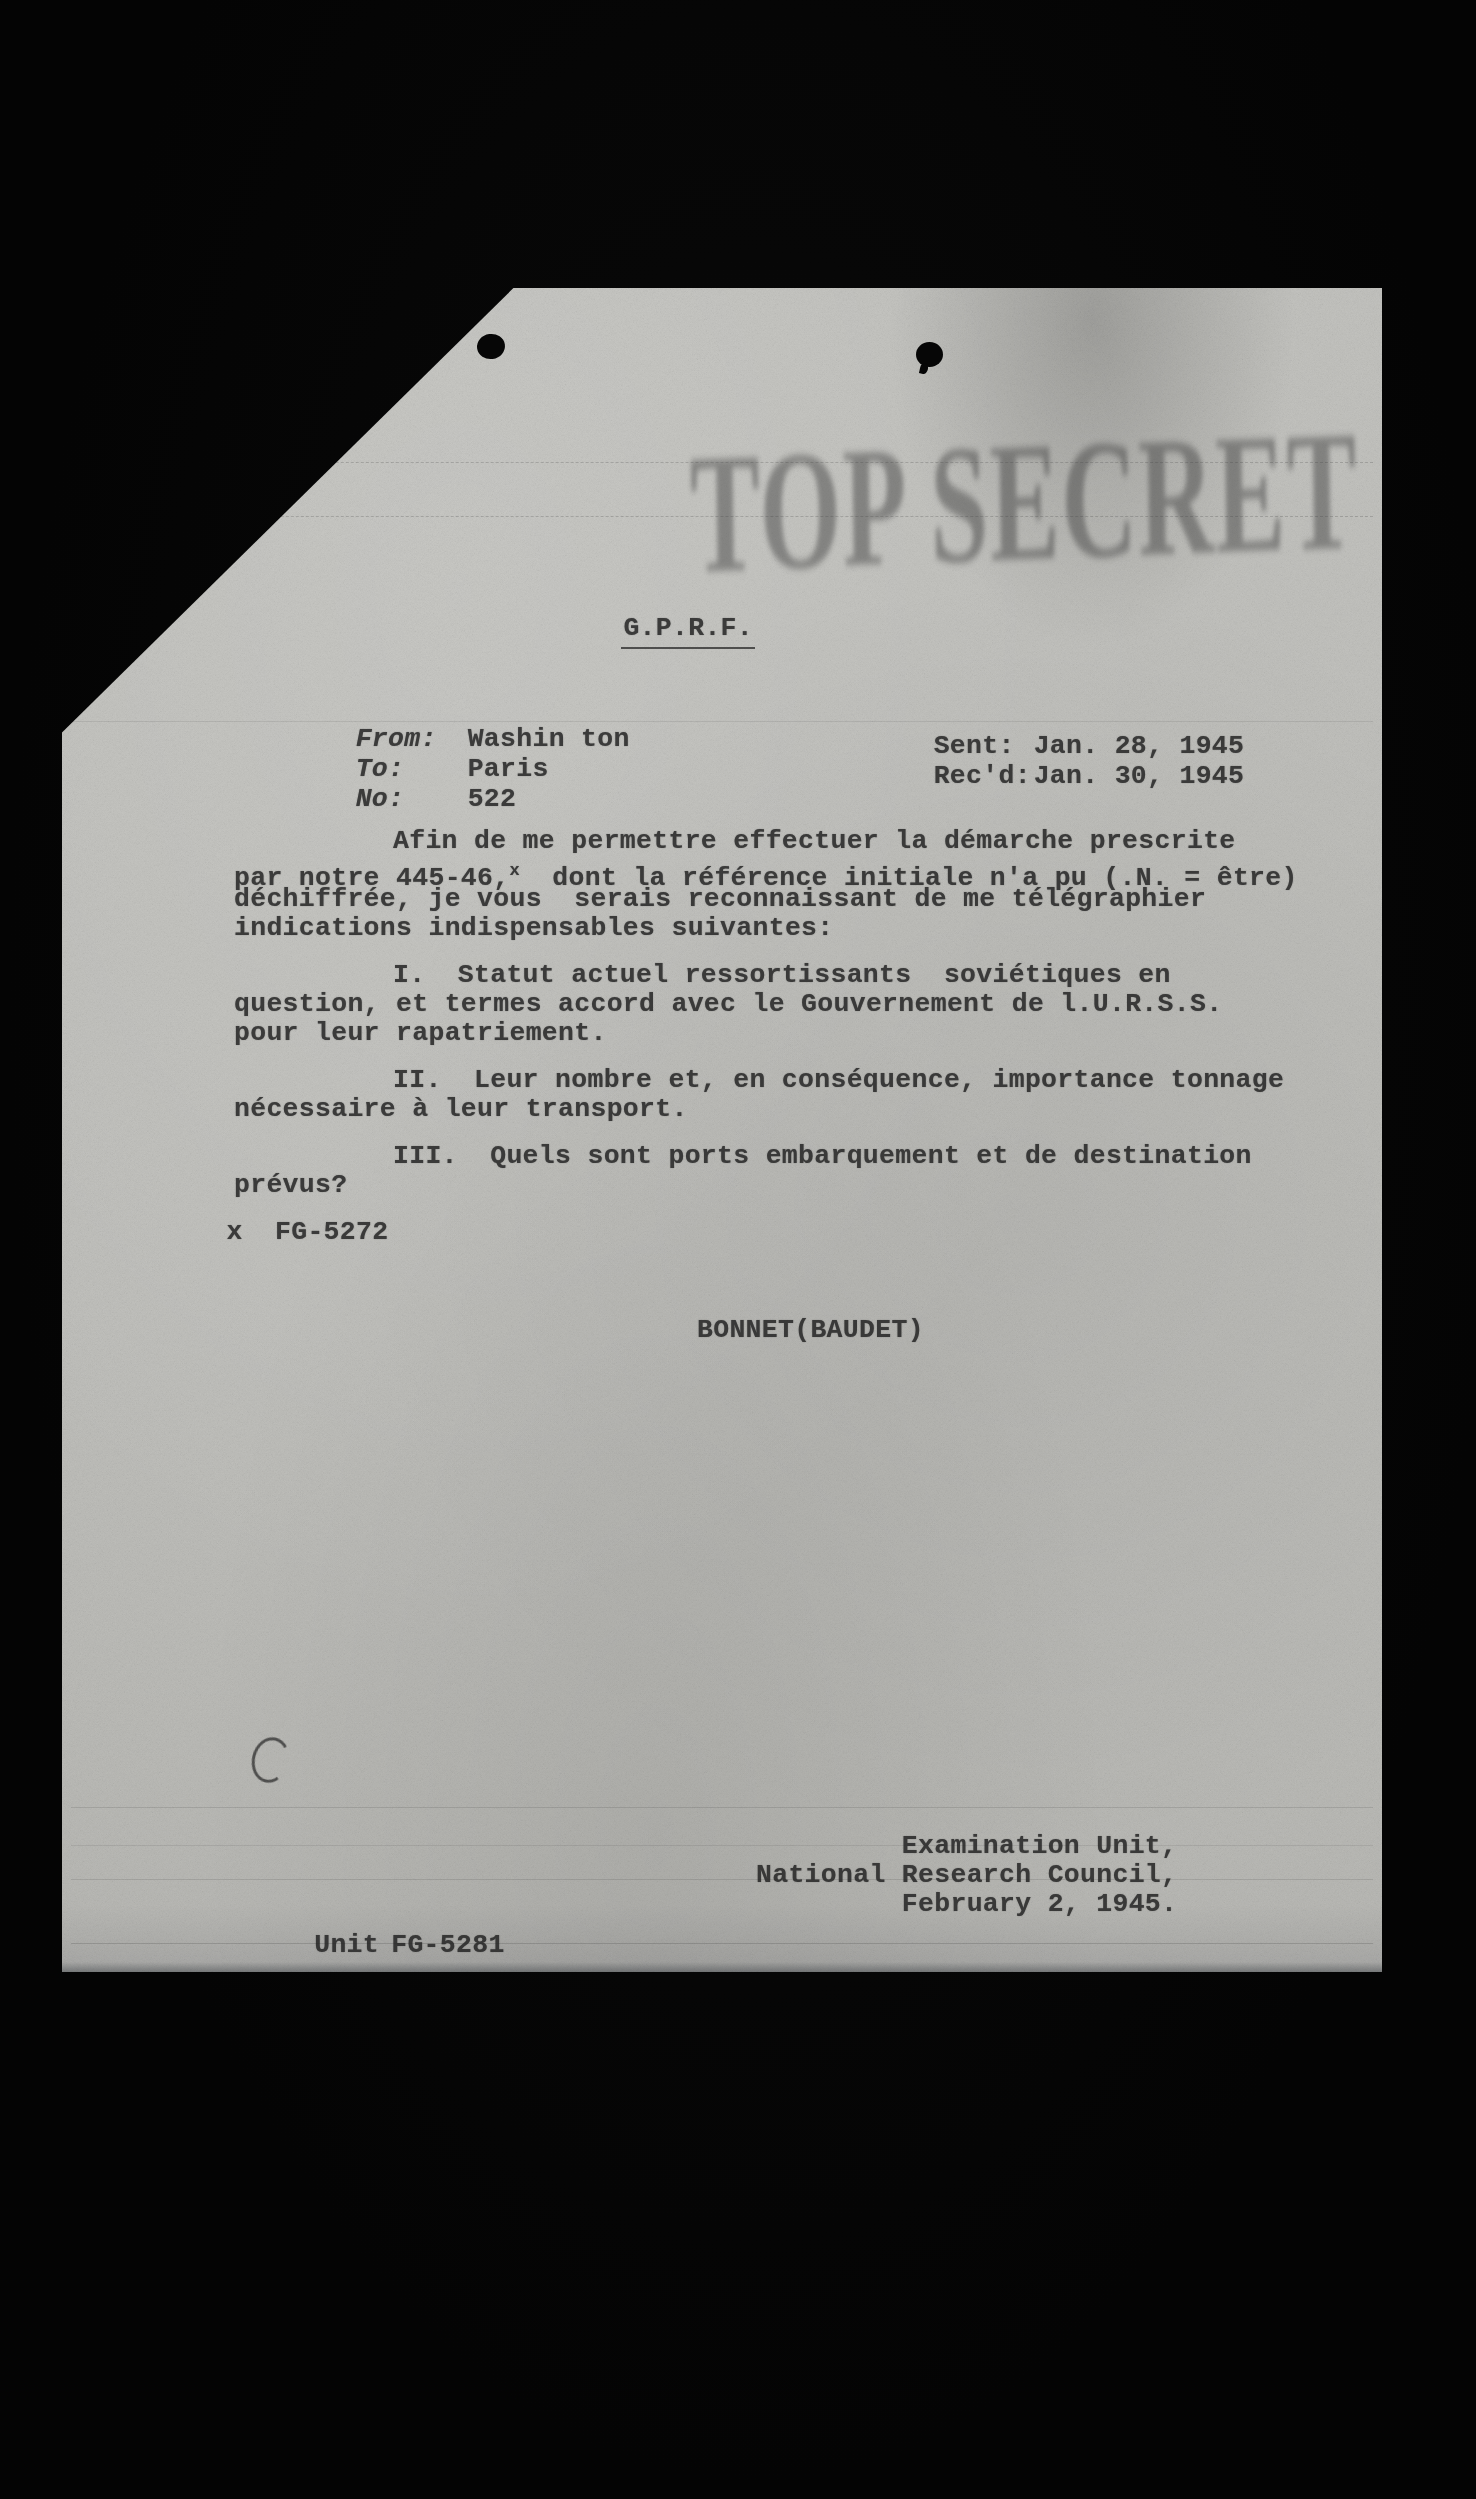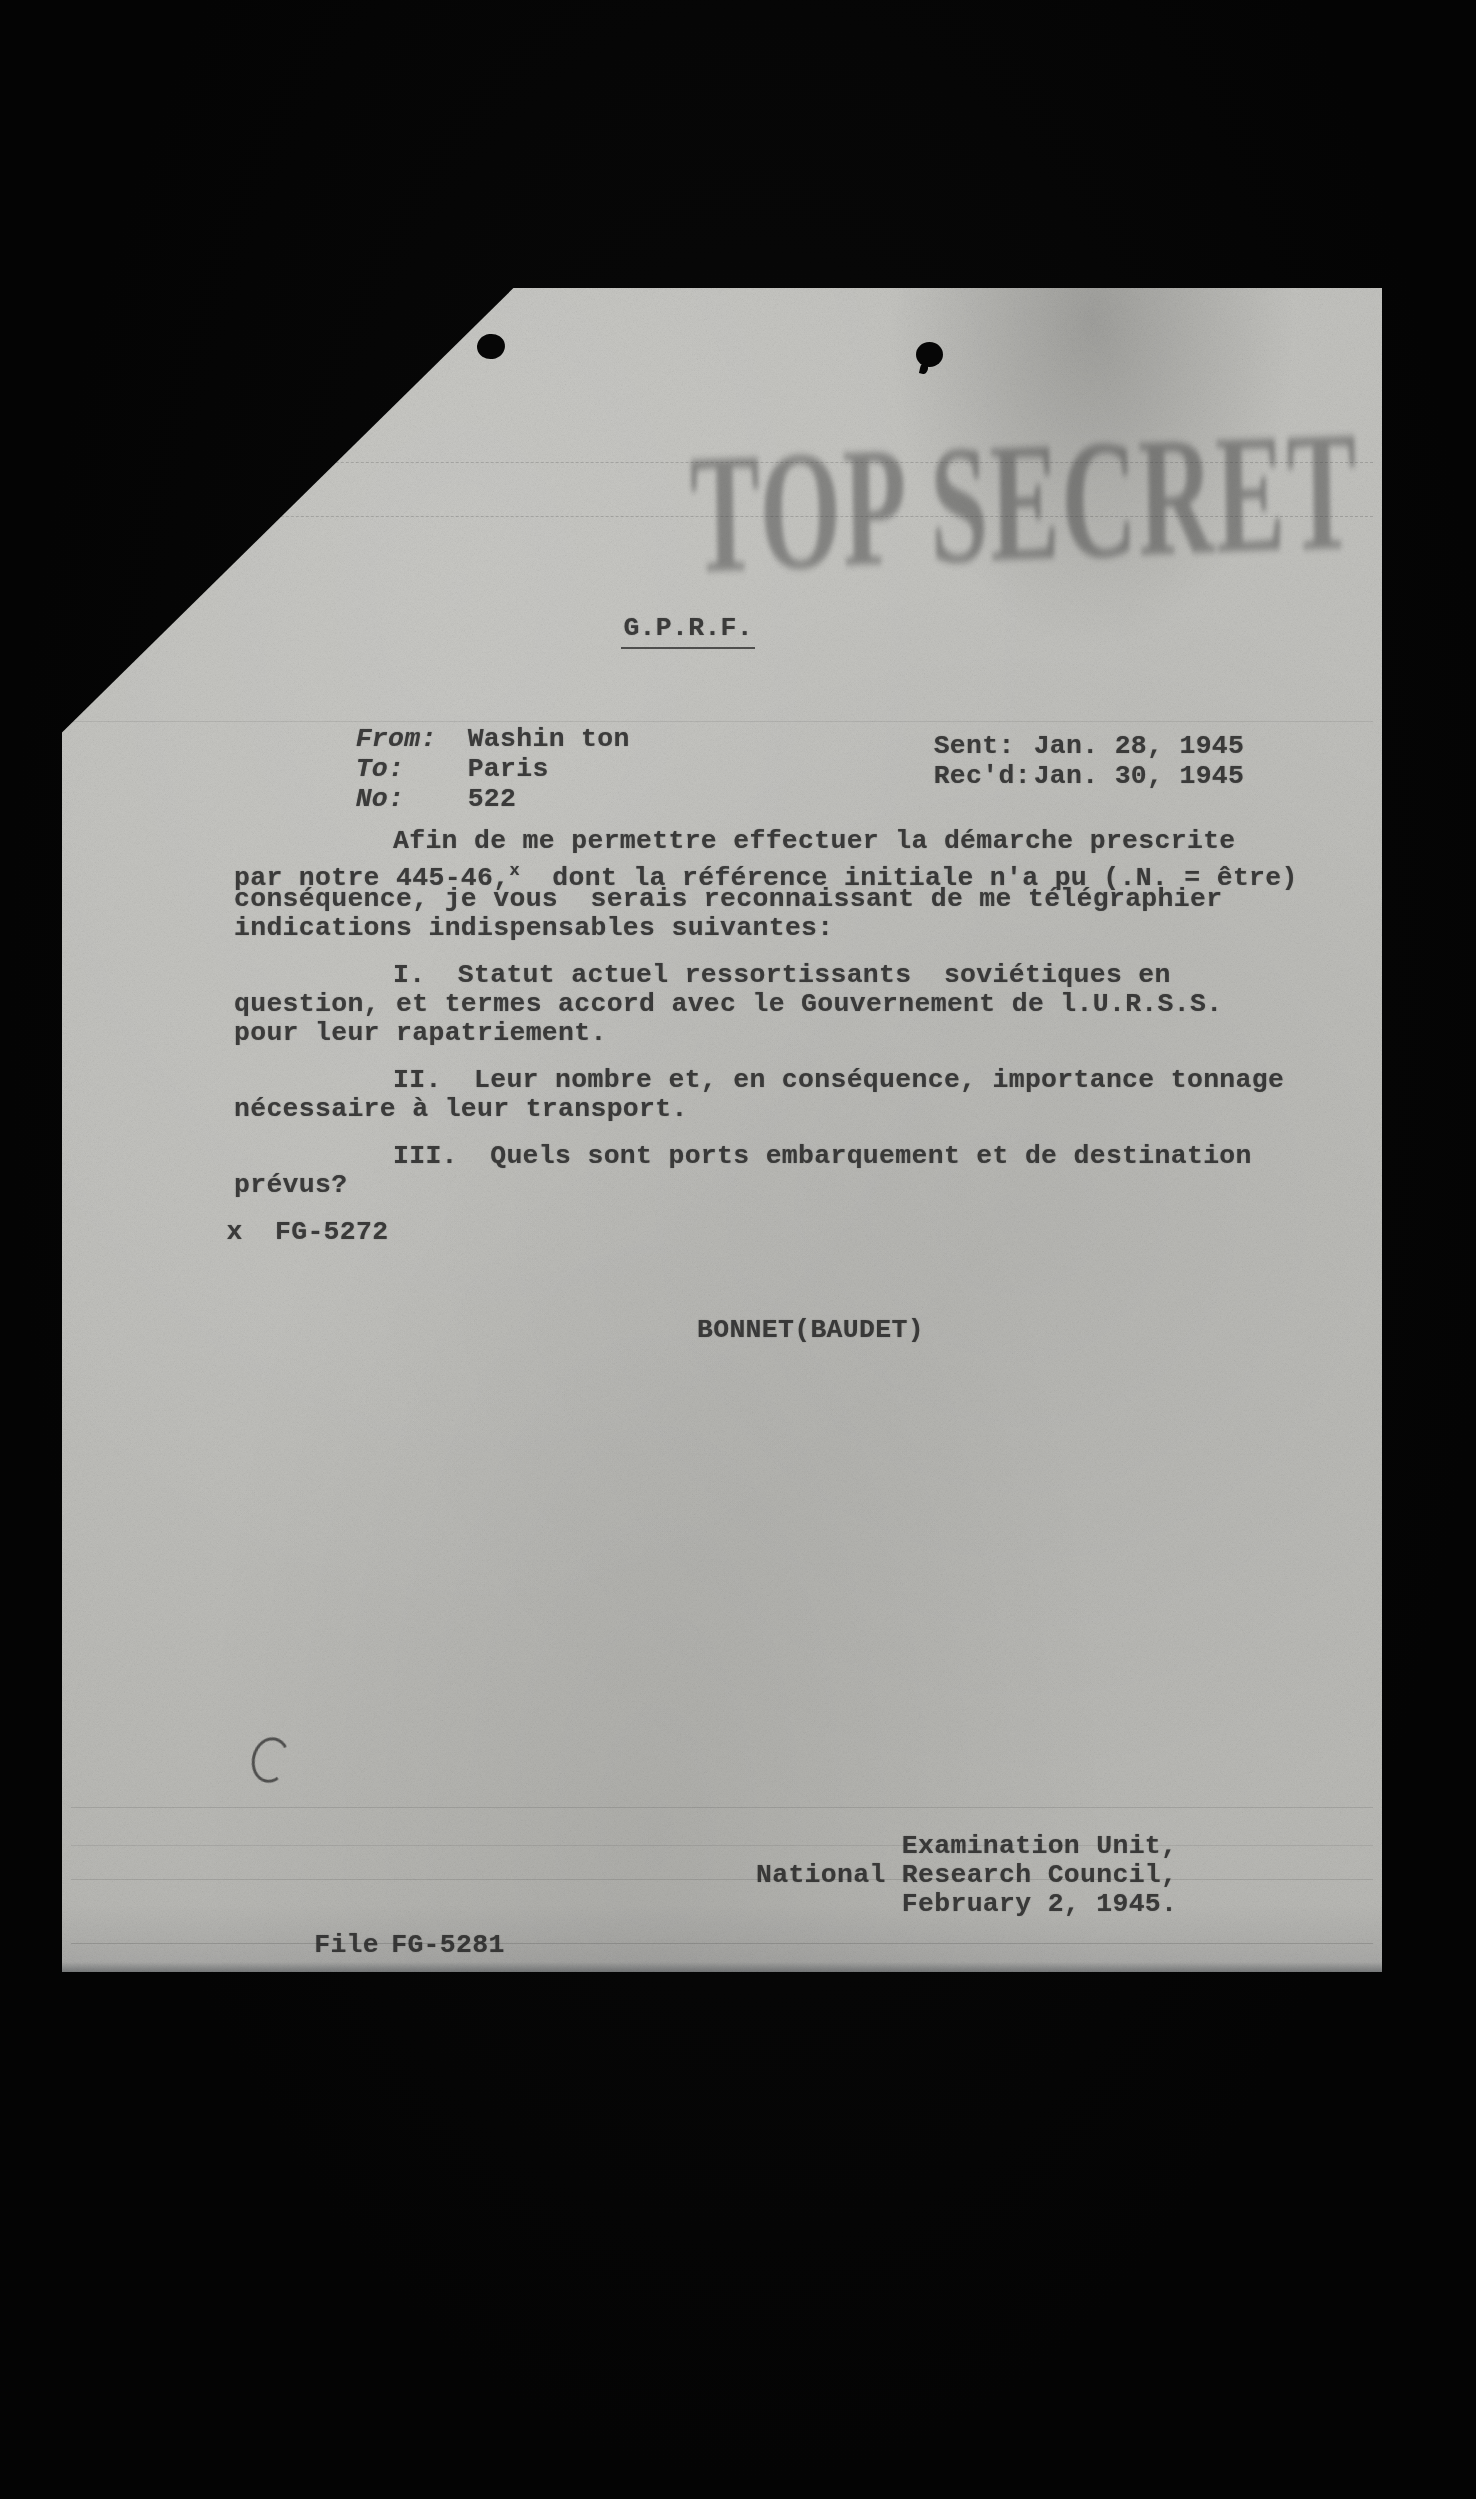--- a/index.html
+++ b/index.html
@@ -148,21 +148,21 @@
       </div>
       <div class="meta-row">
         <span class="meta-label">Rec'd:</span><span>Jan. 30, 1945</span>
       </div>
     </div>
 
     <div class="tw body-text">
       <div class="para">
         <div class="line indent">Afin de me permettre effectuer la démarche prescrite</div>
         <div class="line"><span>par notre 445-46,</span><span class="sup">x</span><span>  dont la référence initiale n'a pu (.N. = être)</span></div>
-        <div class="line">conséquence, je vous  serais reconnaissant de me télégraphier</div>
+        <div class="line">déchiffrée, je vous  serais reconnaissant de me télégraphier</div>
         <div class="line">indications indispensables suivantes:</div>
       </div>
 
       <div class="para">
         <div class="line indent">I.  Statut actuel ressortissants  soviétiques en</div>
         <div class="line">question, et termes accord avec le Gouvernement de l.U.R.S.S.</div>
         <div class="line">pour leur rapatriement.</div>
       </div>
 
       <div class="para">
@@ -182,18 +182,18 @@
 
     <div class="handwritten-c"></div>
 
     <div class="tw exam-block">
       <div class="line">Examination Unit,</div>
       <div class="line">National Research Council,</div>
       <div class="line">February 2, 1945.</div>
     </div>
 
     <div class="tw file-line">
-      <span class="file-label">File</span><span>FG-5281</span>
+      <span class="file-label">Unit</span><span>FG-5281</span>
     </div>
 
   </div>
 </div>
 
 
 </body></html>

